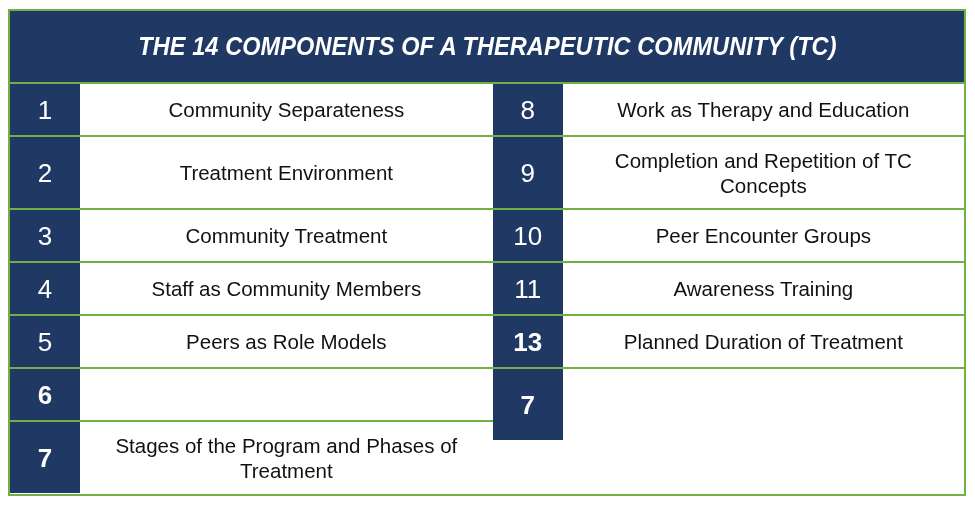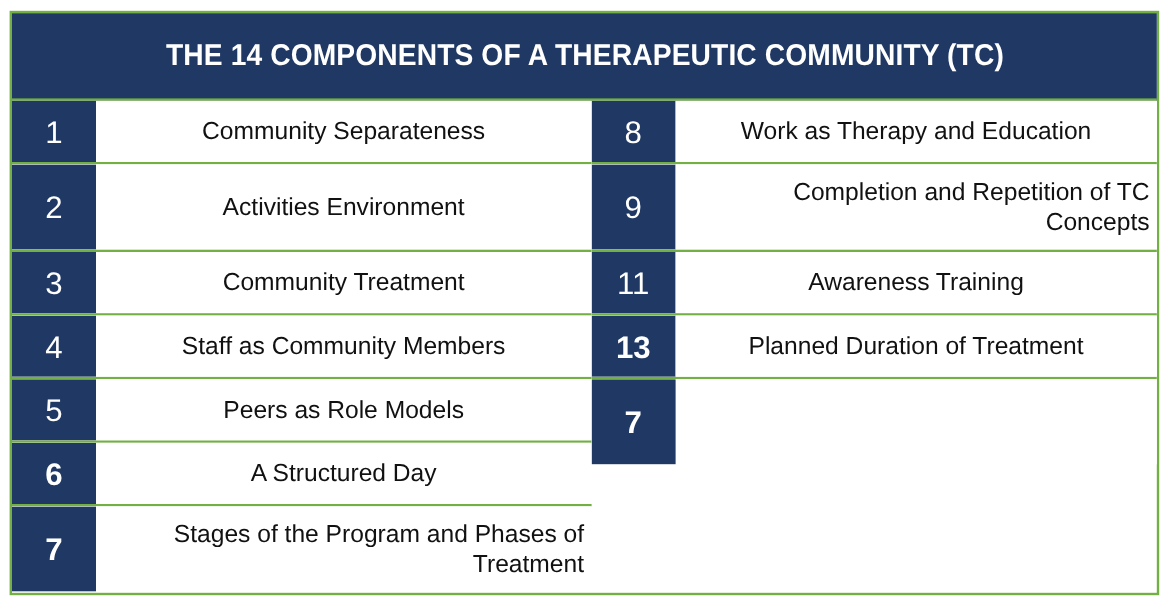--- a/index.html
+++ b/index.html
@@ -38,20 +38,21 @@
   
   .title-bar {
     height: 73px;
     background: #1f3864;
     border-bottom: 2px solid #72b043;
     box-sizing: border-box;
     display: flex;
     align-items: center;
     justify-content: center;
     overflow: hidden;
+    font-style: italic;
   }
   .title-text {
     color: #ffffff;
     font-family: "Liberation Sans", sans-serif;
     font-weight: bold;
     font-size: 25px;
     letter-spacing: 0.1px;
     text-align: center;
     white-space: nowrap;
     transform: scaleX(0.94);
@@ -100,21 +101,21 @@
     line-height: 1;
     box-sizing: border-box;
   }
   .num-cell.bold { font-weight: bold; }
 
   .text-cell {
     flex: 1 1 auto;
     display: flex;
     align-items: center;
     justify-content: center;
-    text-align: right;
+    text-align: center;
     color: #111111;
     font-family: "Liberation Sans", sans-serif;
     font-size: 20.5px;
     line-height: 1.22;
     padding: 0 6px;
     box-sizing: border-box;
     background: #ffffff;
   }
   .text-cell span { display: block; }
 
@@ -138,21 +139,21 @@
         <div class="row h-sm">
           <div class="num-cell">1</div>
           <div class="text-cell">
             <span>Community Separateness</span>
           </div>
         </div>
 
         <div class="row h-md">
           <div class="num-cell">2</div>
           <div class="text-cell">
-            <span>Activities Environment</span>
+            <span>Treatment Environment</span>
           </div>
         </div>
 
         <div class="row h-sm">
           <div class="num-cell">3</div>
           <div class="text-cell">
             <span>Community Treatment</span>
           </div>
         </div>
 
@@ -165,23 +166,20 @@
 
         <div class="row h-sm">
           <div class="num-cell">5</div>
           <div class="text-cell">
             <span>Peers as Role Models</span>
           </div>
         </div>
 
         <div class="row h-sm">
           <div class="num-cell bold">6</div>
-          <div class="text-cell">
-            <span>A Structured Day</span>
-          </div>
         </div>
 
         <div class="row h-lg">
           <div class="num-cell bold">7</div>
           <div class="text-cell">
             <span>Stages of the Program and Phases of Treatment</span>
           </div>
         </div>
 
       </div>
@@ -195,20 +193,26 @@
           </div>
         </div>
 
         <div class="row h-md">
           <div class="num-cell">9</div>
           <div class="text-cell">
             <span>Completion and Repetition of TC Concepts</span>
           </div>
         </div>
 
+        <div class="row h-sm">
+          <div class="num-cell">10</div>
+          <div class="text-cell">
+            <span>Peer Encounter Groups</span>
+          </div>
+        </div>
 
         <div class="row h-sm">
           <div class="num-cell">11</div>
           <div class="text-cell">
             <span>Awareness Training</span>
           </div>
         </div>
 
 
         <div class="row h-sm">

